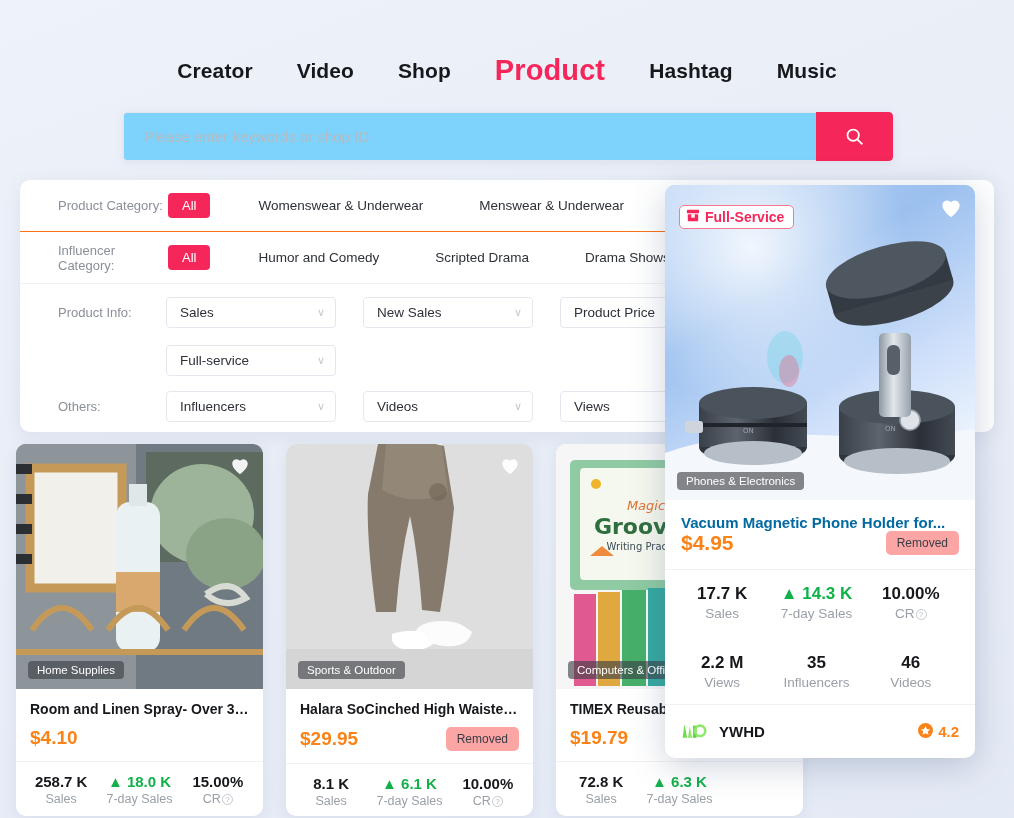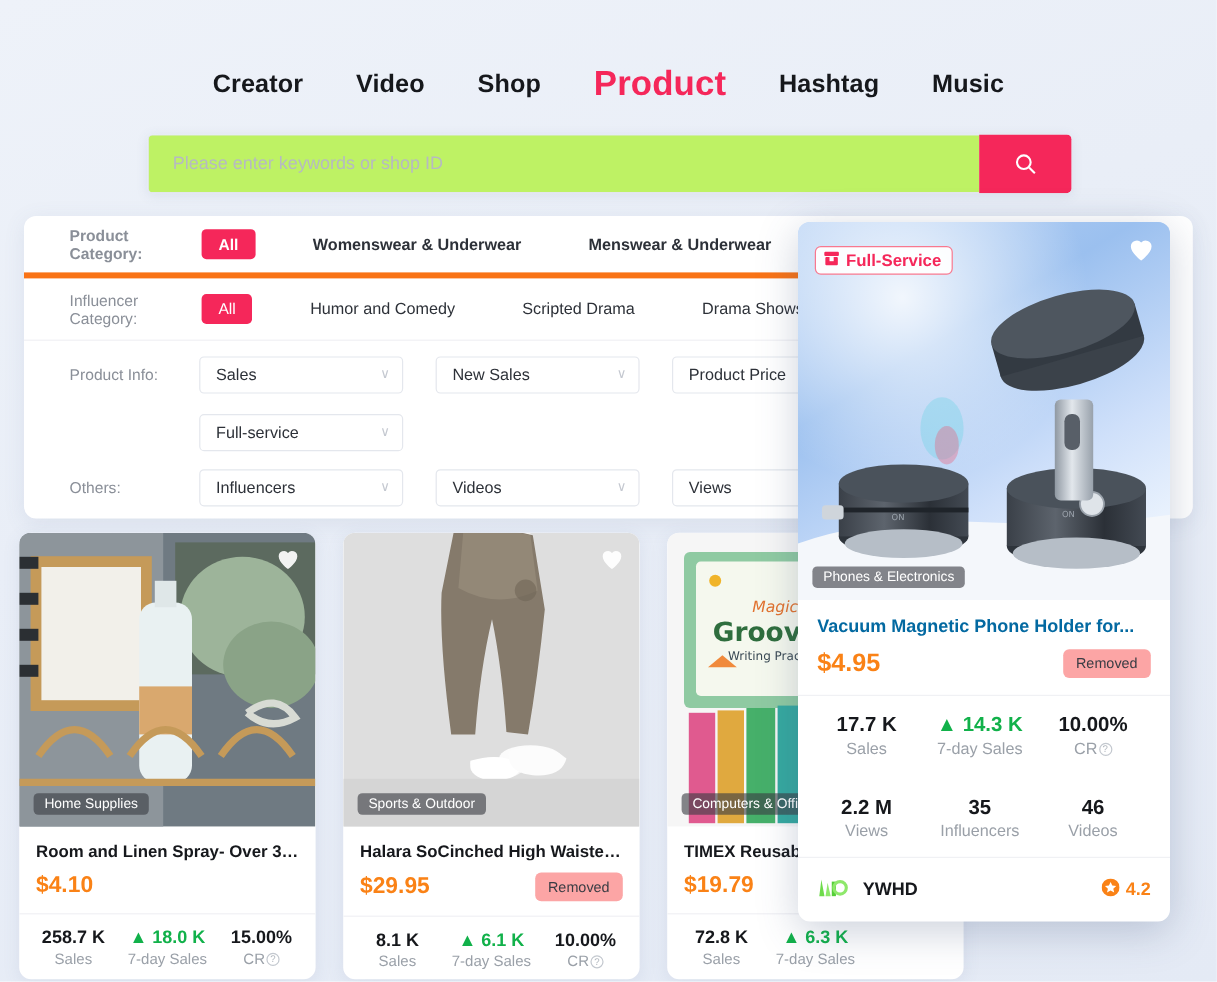--- a/index.html
+++ b/index.html
@@ -22,21 +22,21 @@
   .nav-item.active { color: #f5275a; font-size: 29px; }
 
   
   .searchbar {
     position: absolute; top: 112px; left: 123px;
     width: 770px; height: 49px;
     display: flex; border-radius: 4px; overflow: hidden;
     box-shadow: 0 2px 10px rgba(80,100,140,.10);
   }
   .search-input {
-    flex: 1; border: 1px solid #e3e6ec; border-right: none; background: #bef264;
+    flex: 1; border: 1px solid #e3e6ec; border-right: none; background: #7dd3fc;
     font-size: 15px; color: #333; padding: 0 20px; outline: none;
     font-family: "Liberation Sans", sans-serif;
     border-radius: 4px 0 0 4px;
   }
   .search-input::placeholder { color: #b6bac1; }
   .search-btn {
     width: 77px; background: #f5275a; border: none; cursor: pointer;
     display: flex; align-items: center; justify-content: center;
     border-radius: 0 4px 4px 0;
   }
@@ -47,21 +47,21 @@
     position: absolute; top: 180px; left: 20px;
     width: 974px; height: 252px;
     background: #fff; border-radius: 10px;
     box-shadow: 0 4px 18px rgba(90,110,150,.10);
     overflow: hidden;
   }
   .f-row {
     display: flex; align-items: center;
     padding: 0 0 0 38px;
   }
-  .f-row.cat { height: 52px; border-bottom: 5px solid #f97316; margin: 0 20px 0 0; font-weight: bold; }
+  .f-row.cat { height: 52px; border-bottom: 1px solid #f97316; margin: 0 20px 0 0; }
   .f-row.cat2 { height: 52px; border-bottom: 1px solid #f0f1f4; margin: 0 20px 0 0; }
   .f-label {
     font-size: 13px; color: #8a8f98; width: 108px; flex: 0 0 auto;
   }
   .chips { display: flex; align-items: center; gap: 16px; }
   .chip {
     font-size: 13.5px; color: #2d3138; padding: 0 20px;
     white-space: nowrap; cursor: pointer;
   }
   .chip.all {
@@ -143,21 +143,21 @@
     position: absolute; left: 14px; top: 20px;
     background: rgba(255,255,255,.92); border: 1px solid #f8788f;
     border-radius: 5px; padding: 3px 9px 3px 6px;
     display: flex; align-items: center; gap: 5px;
     color: #f5275a; font-size: 14px; font-weight: bold;
   }
   .ov-body { padding: 14px 16px 0 16px; }
   .ov-title { font-size: 15px; font-weight: bold; color: #0369a1;
     white-space: nowrap; overflow: hidden; text-overflow: ellipsis; }
   .ov-pricerow { display: flex; align-items: flex-end; justify-content: space-between;
-    margin-top: 10px; padding-bottom: 14px; }
+    padding-bottom: 14px; }
   .ov-price { font-size: 21px; font-weight: bold; color: #fa8216; }
   .ov-stats {
     border-top: 1px solid #f0f1f4; padding: 14px 17px 14px 10px;
     display: grid; grid-template-columns: 1fr 1fr 1fr; row-gap: 32px;
   }
   .ov-stats .v { font-size: 17px; }
   .ov-stats .l { font-size: 13.5px; }
   .shop-row {
     border-top: 1px solid #f0f1f4; height: 54px;
     display: flex; align-items: center; padding: 0 16px; gap: 12px;

